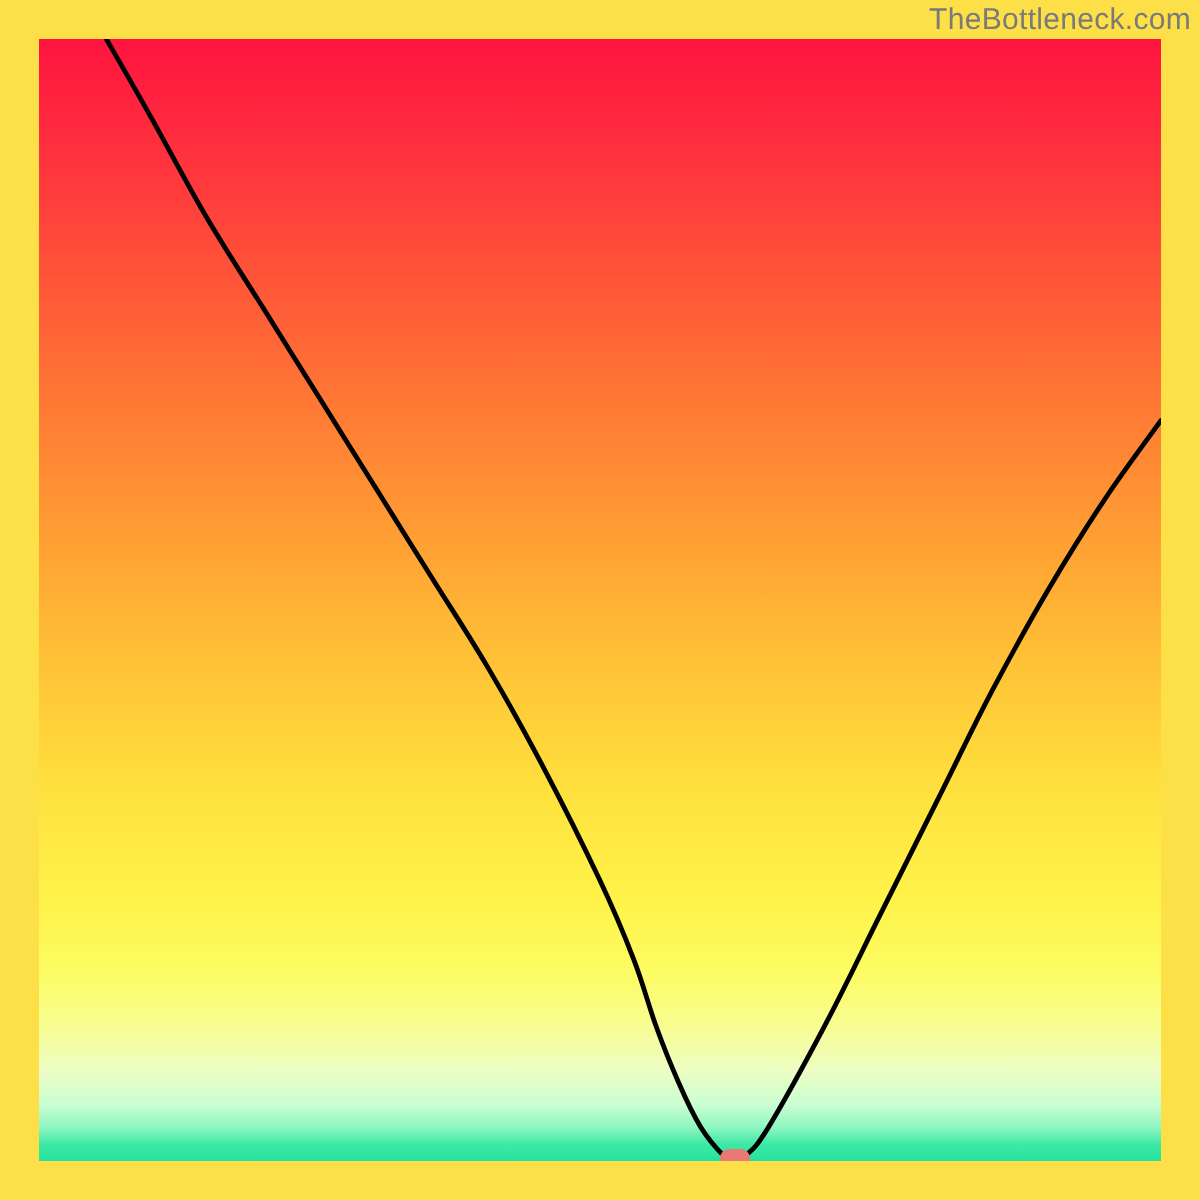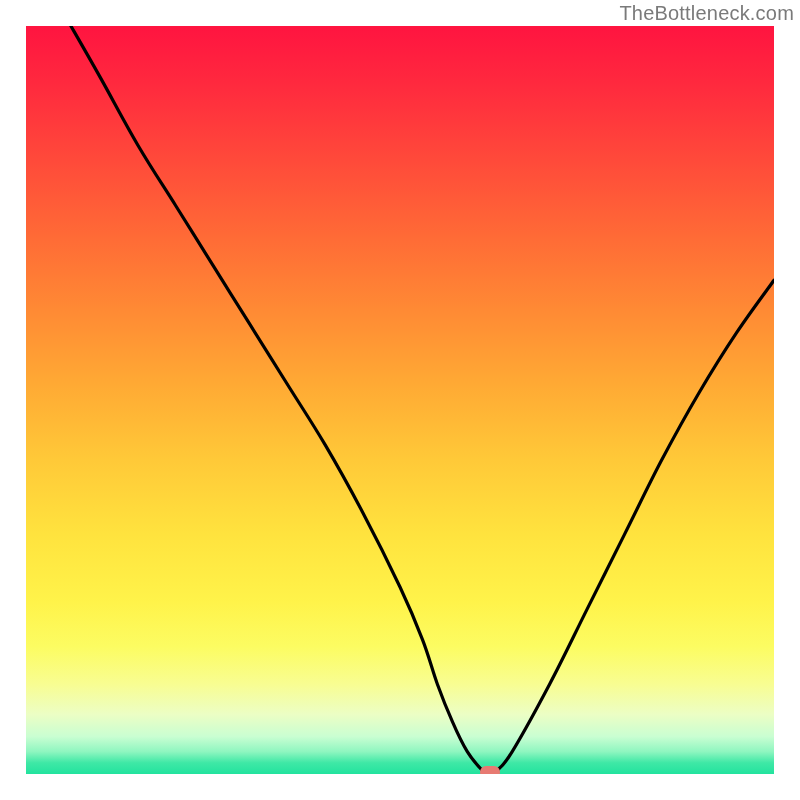--- a/index.html
+++ b/index.html
@@ -8,21 +8,21 @@
     width: 800px;
     height: 800px;
     background: #000;
     overflow: hidden;
     font-family: Arial, Helvetica, sans-serif;
   }
   .frame {
     position: relative;
     width: 800px;
     height: 800px;
-    background: #ffffff;
+    background: #fde047;
   }
   .watermark {
     position: absolute;
     top: 2px;
     right: 6px;
     color: #7a7a7a;
     font-size: 20px;
     font-weight: 500;
     letter-spacing: 0.2px;
     z-index: 5;

